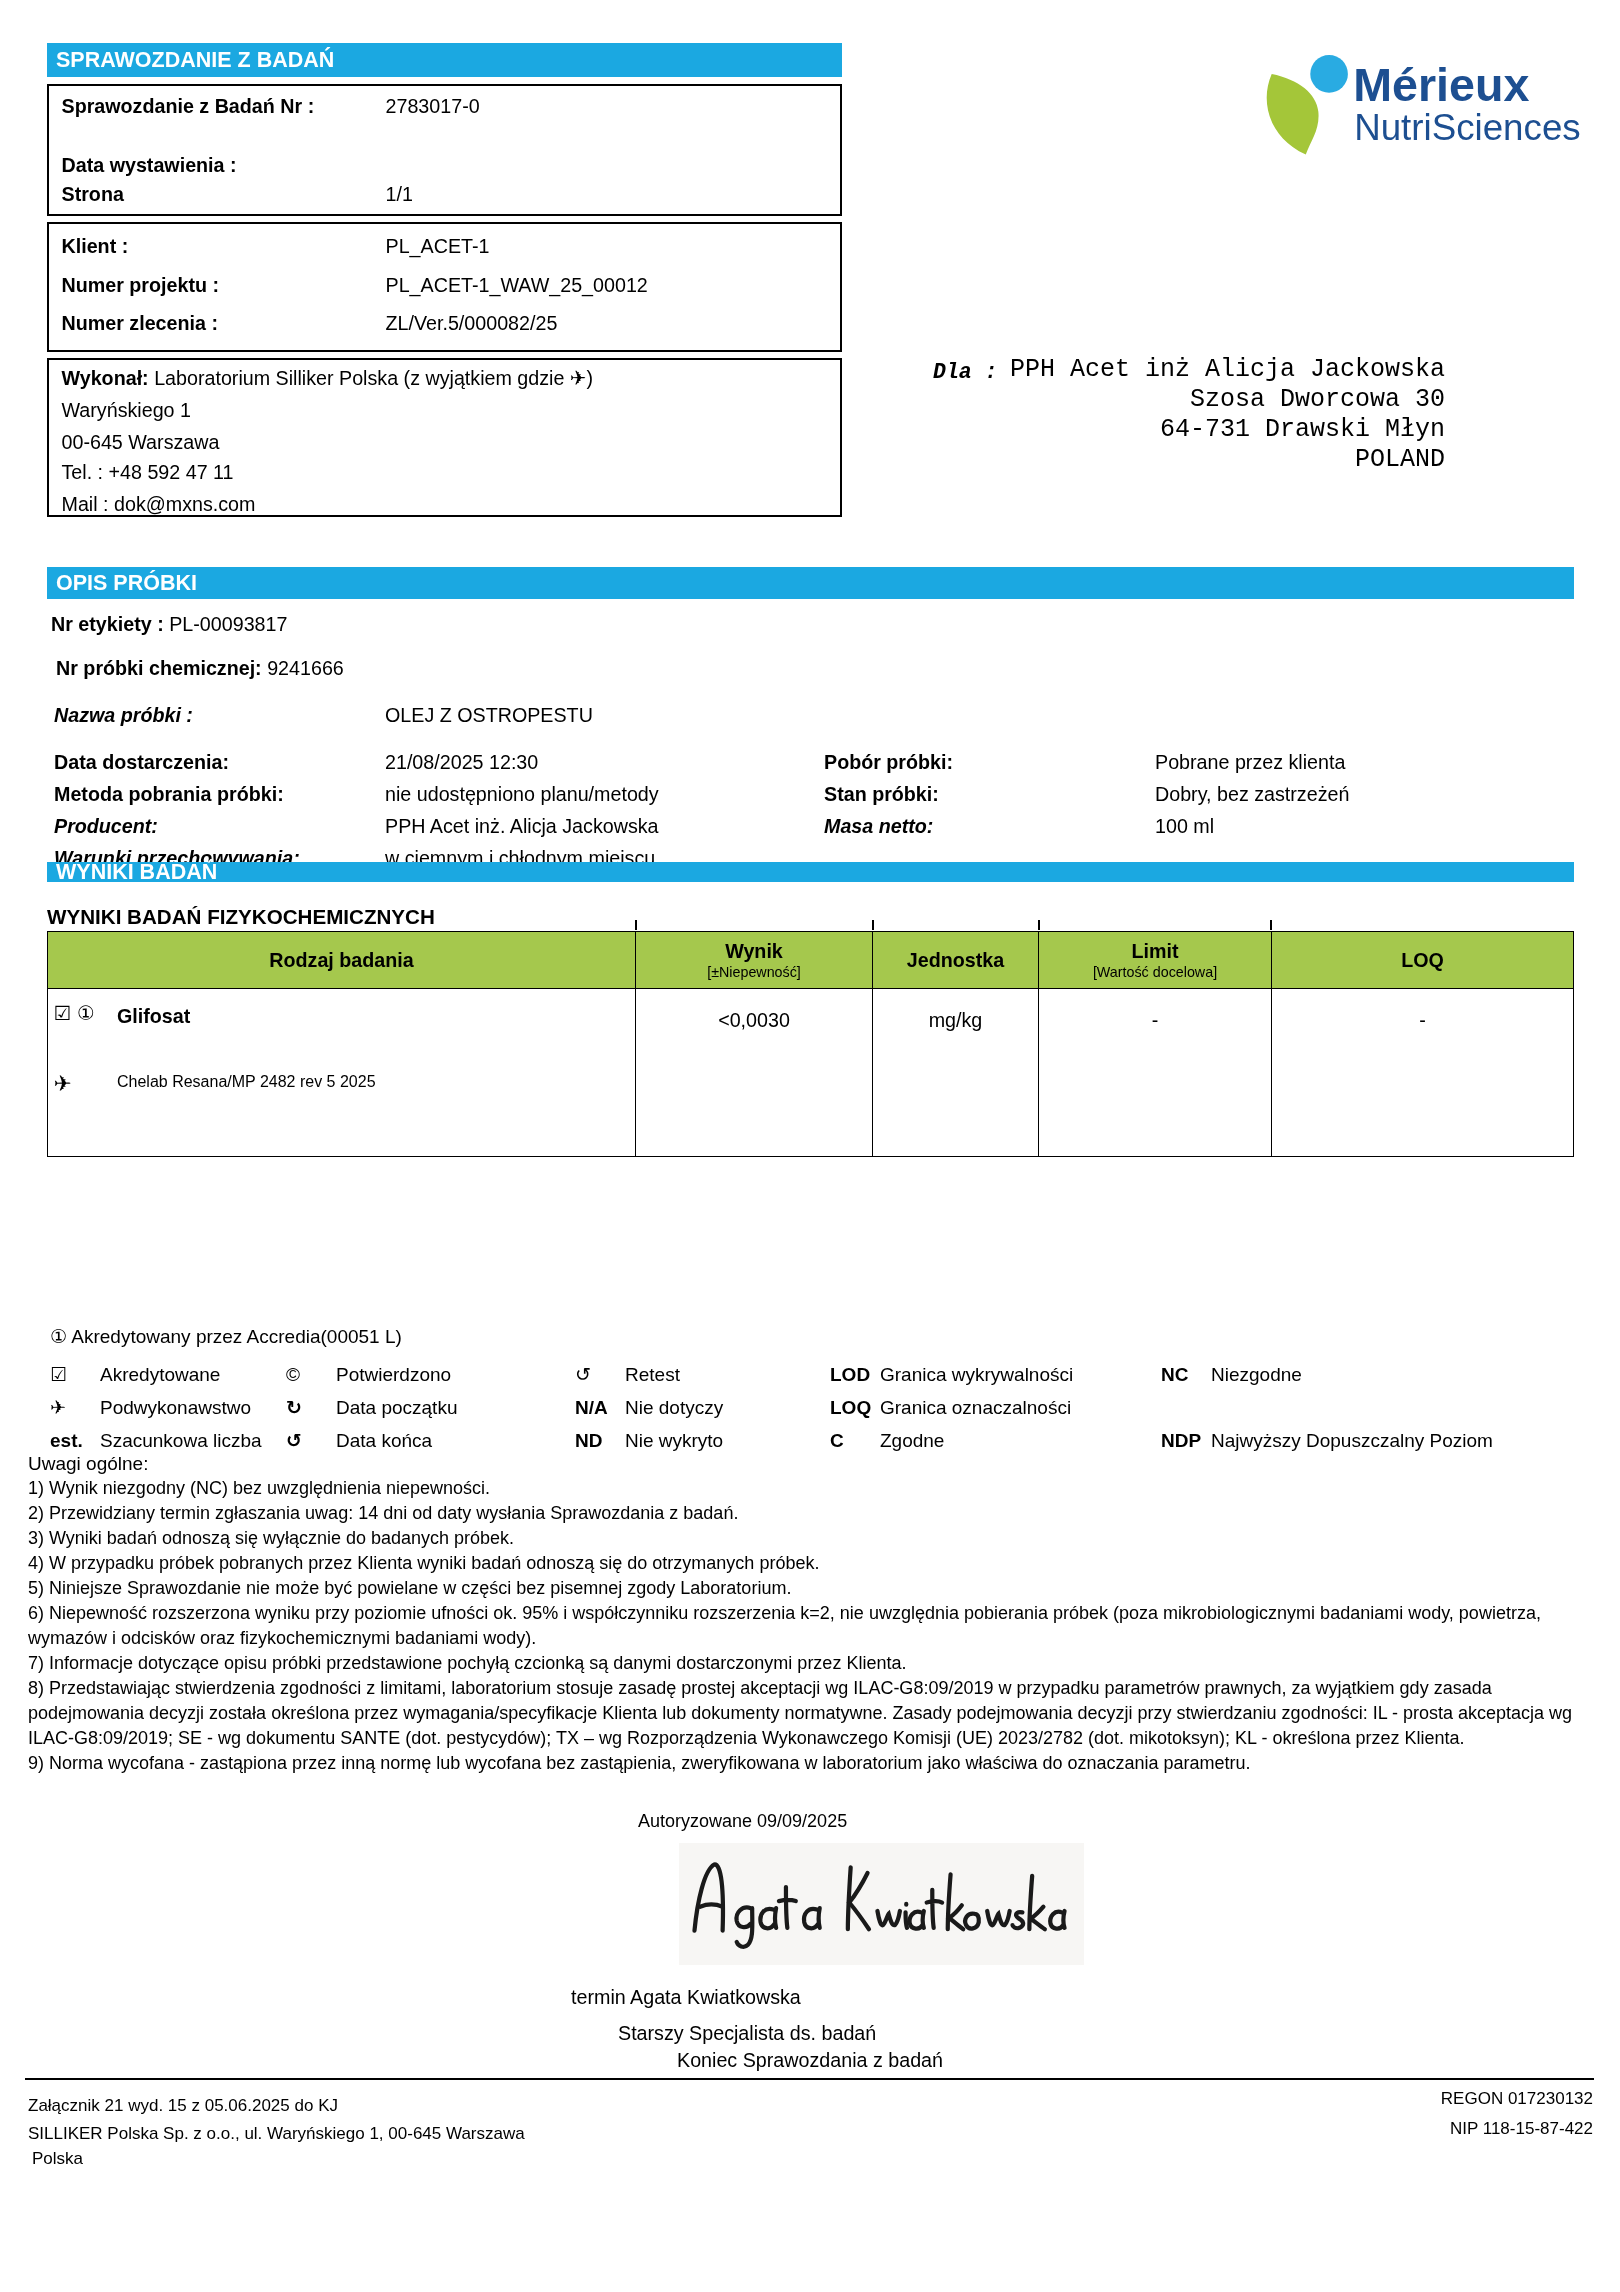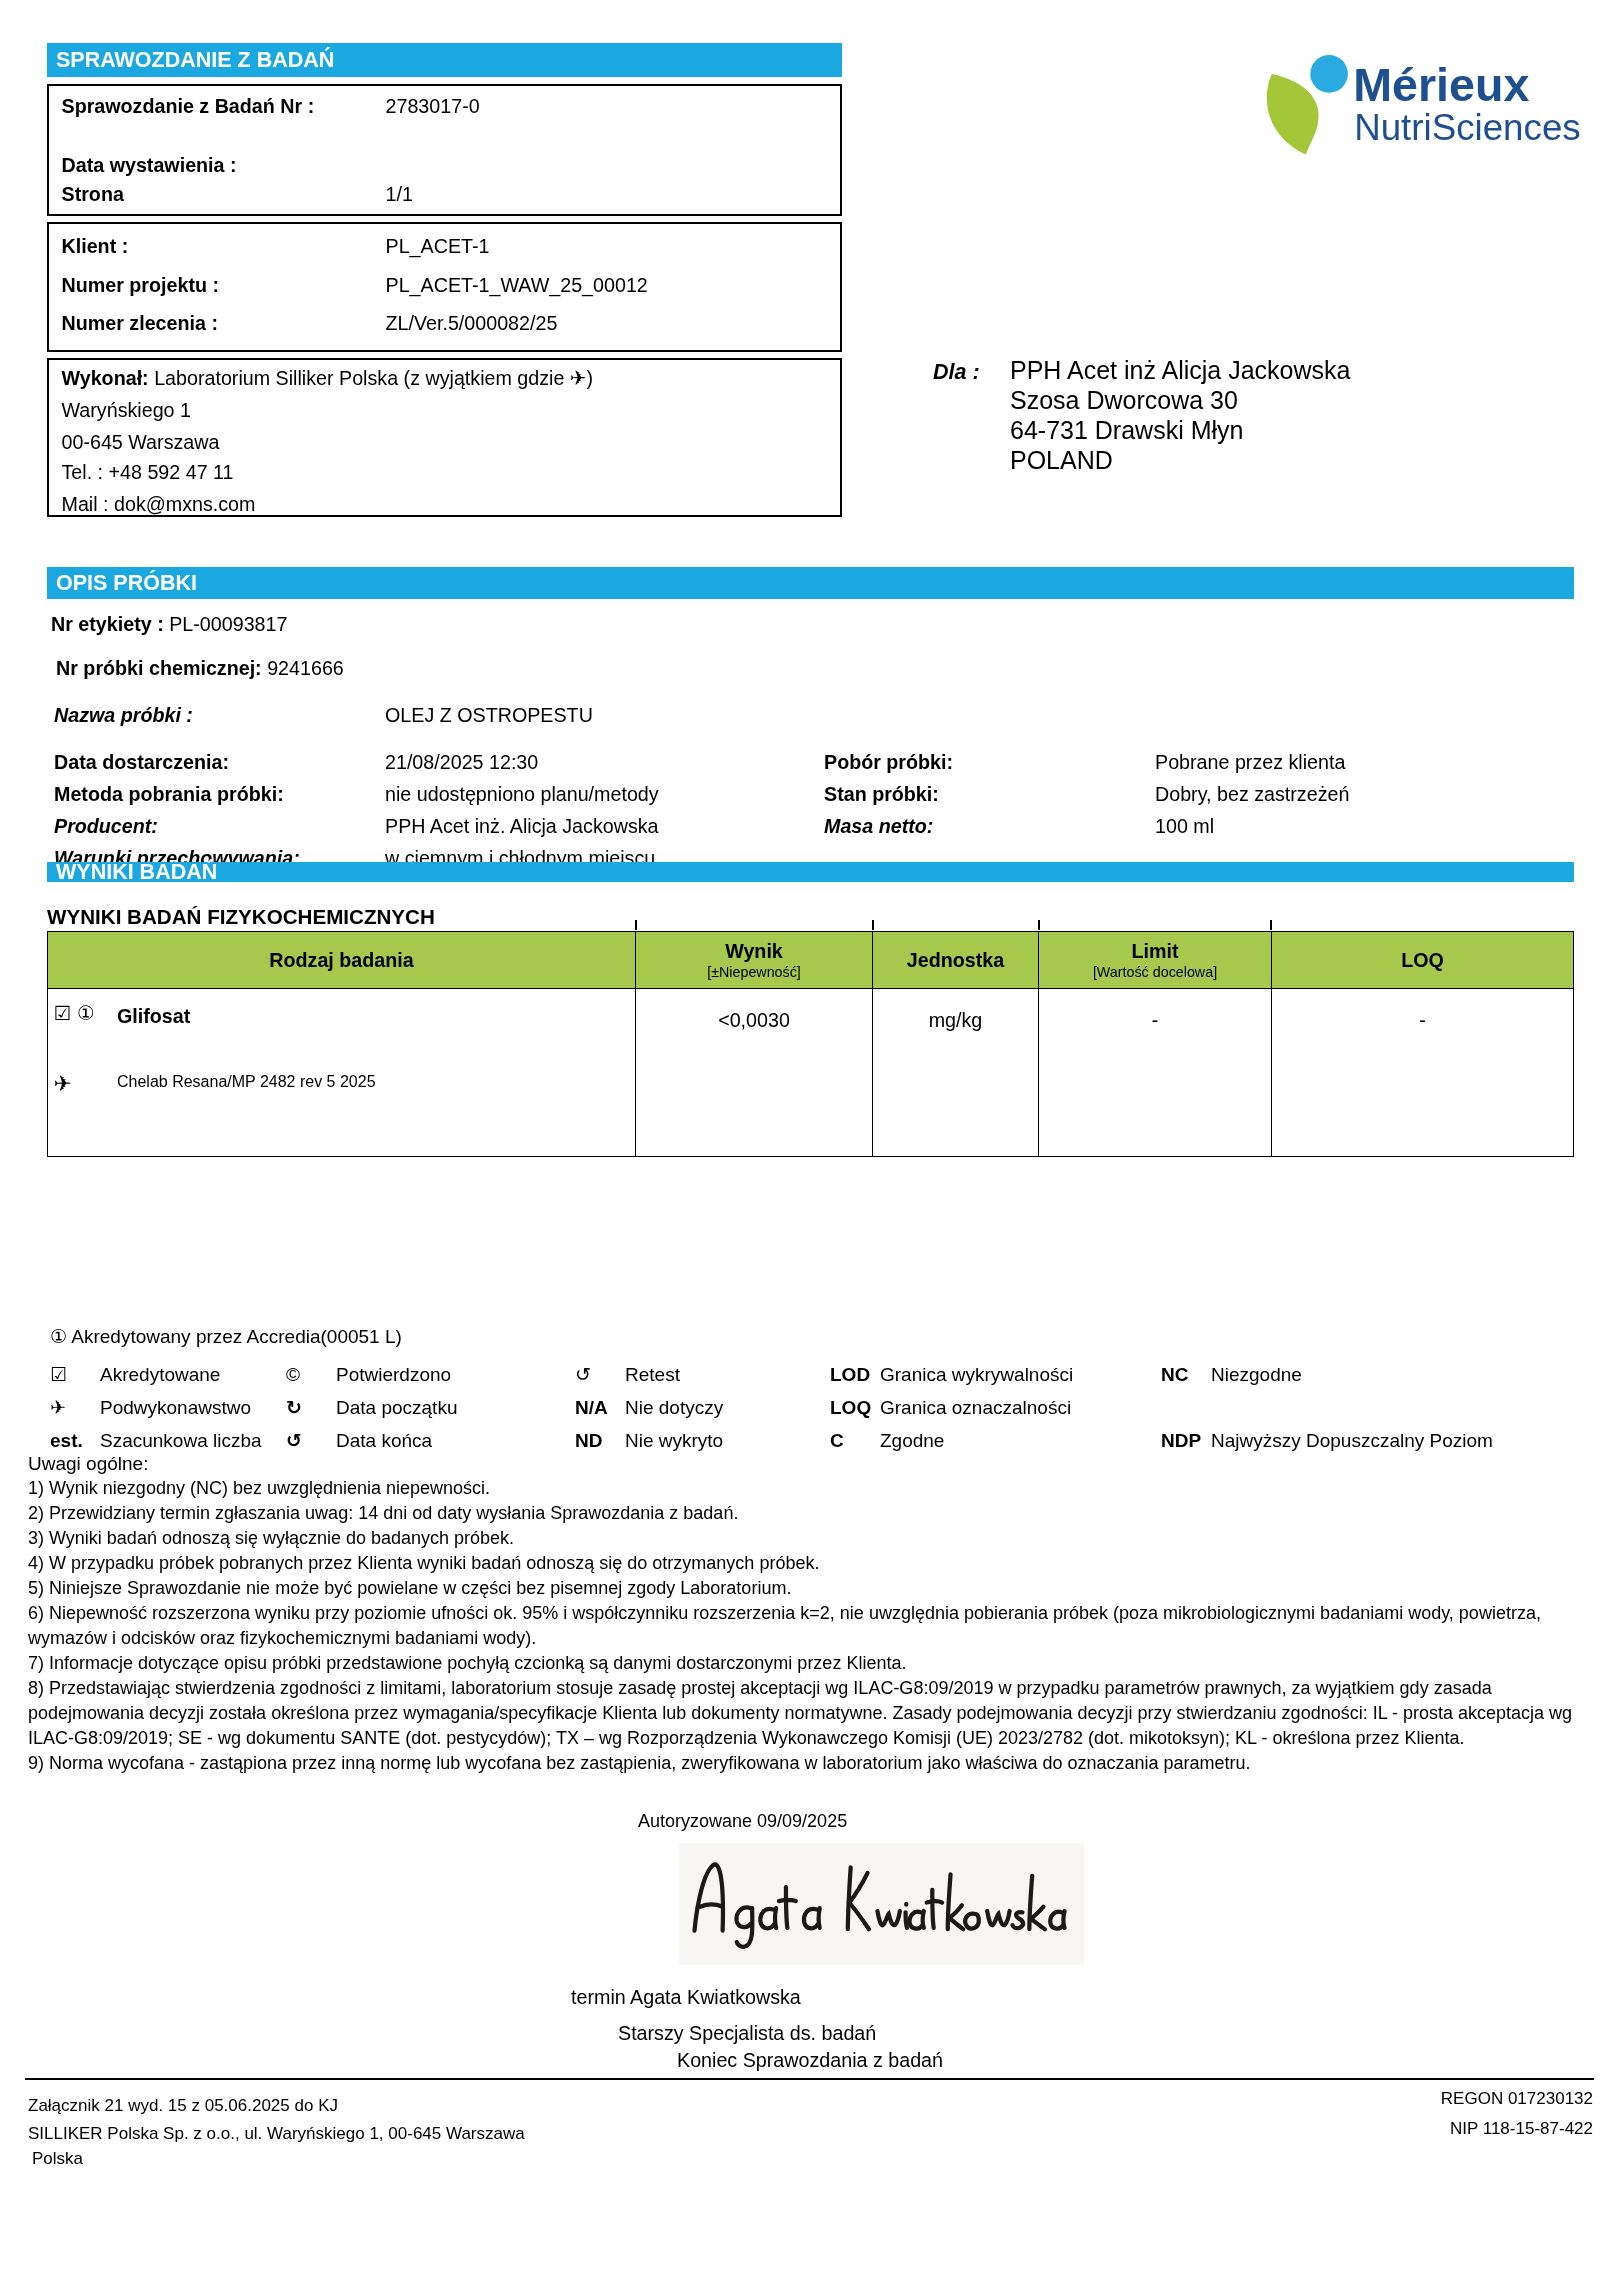--- a/index.html
+++ b/index.html
@@ -7,21 +7,21 @@
         font-family:"Liberation Sans","DejaVu Sans",sans-serif;color:#000;}
   .abs{position:absolute;}
   .bar{background:#1BA8E1;color:#fff;font-weight:bold;font-size:21.5px;
        display:flex;align-items:center;padding-left:9px;box-sizing:border-box;}
   .box{border:2.7px solid #000;box-sizing:border-box;background:#fff;}
   .lbl{font-weight:bold;font-size:19.7px;}
   .val{font-weight:normal;font-size:19.7px;}
   .ital{font-style:italic;}
   .row{position:absolute;left:12.5px;display:flex;}
   .row .lbl{width:324px;flex:0 0 324px;}
-  .mono{font-family:Liberation Sans, sans-serif;}
+  .mono{font-family:Liberation Mono, monospace;text-align:right;}
   .recipient-line{font-size:25px;line-height:30px;white-space:pre;}
   .field-lbl{position:absolute;font-weight:bold;font-size:19.7px;}
   .field-val{position:absolute;font-weight:normal;font-size:19.7px;}
   
   .rtable{position:absolute;left:47px;top:931px;width:1527px;border:1.8px solid #000;box-sizing:border-box;}
   .rhead{display:grid;grid-template-columns:588px 237px 166px 233px 1fr;background:#A5C84D;
          border-bottom:1.8px solid #000;height:56px;}
   .rhead>div{border-right:0.9px solid #000;display:flex;flex-direction:column;align-items:center;justify-content:center;}
   .rhead>div:last-child{border-right:none;}
   .hmain{font-weight:bold;font-size:19.7px;}

